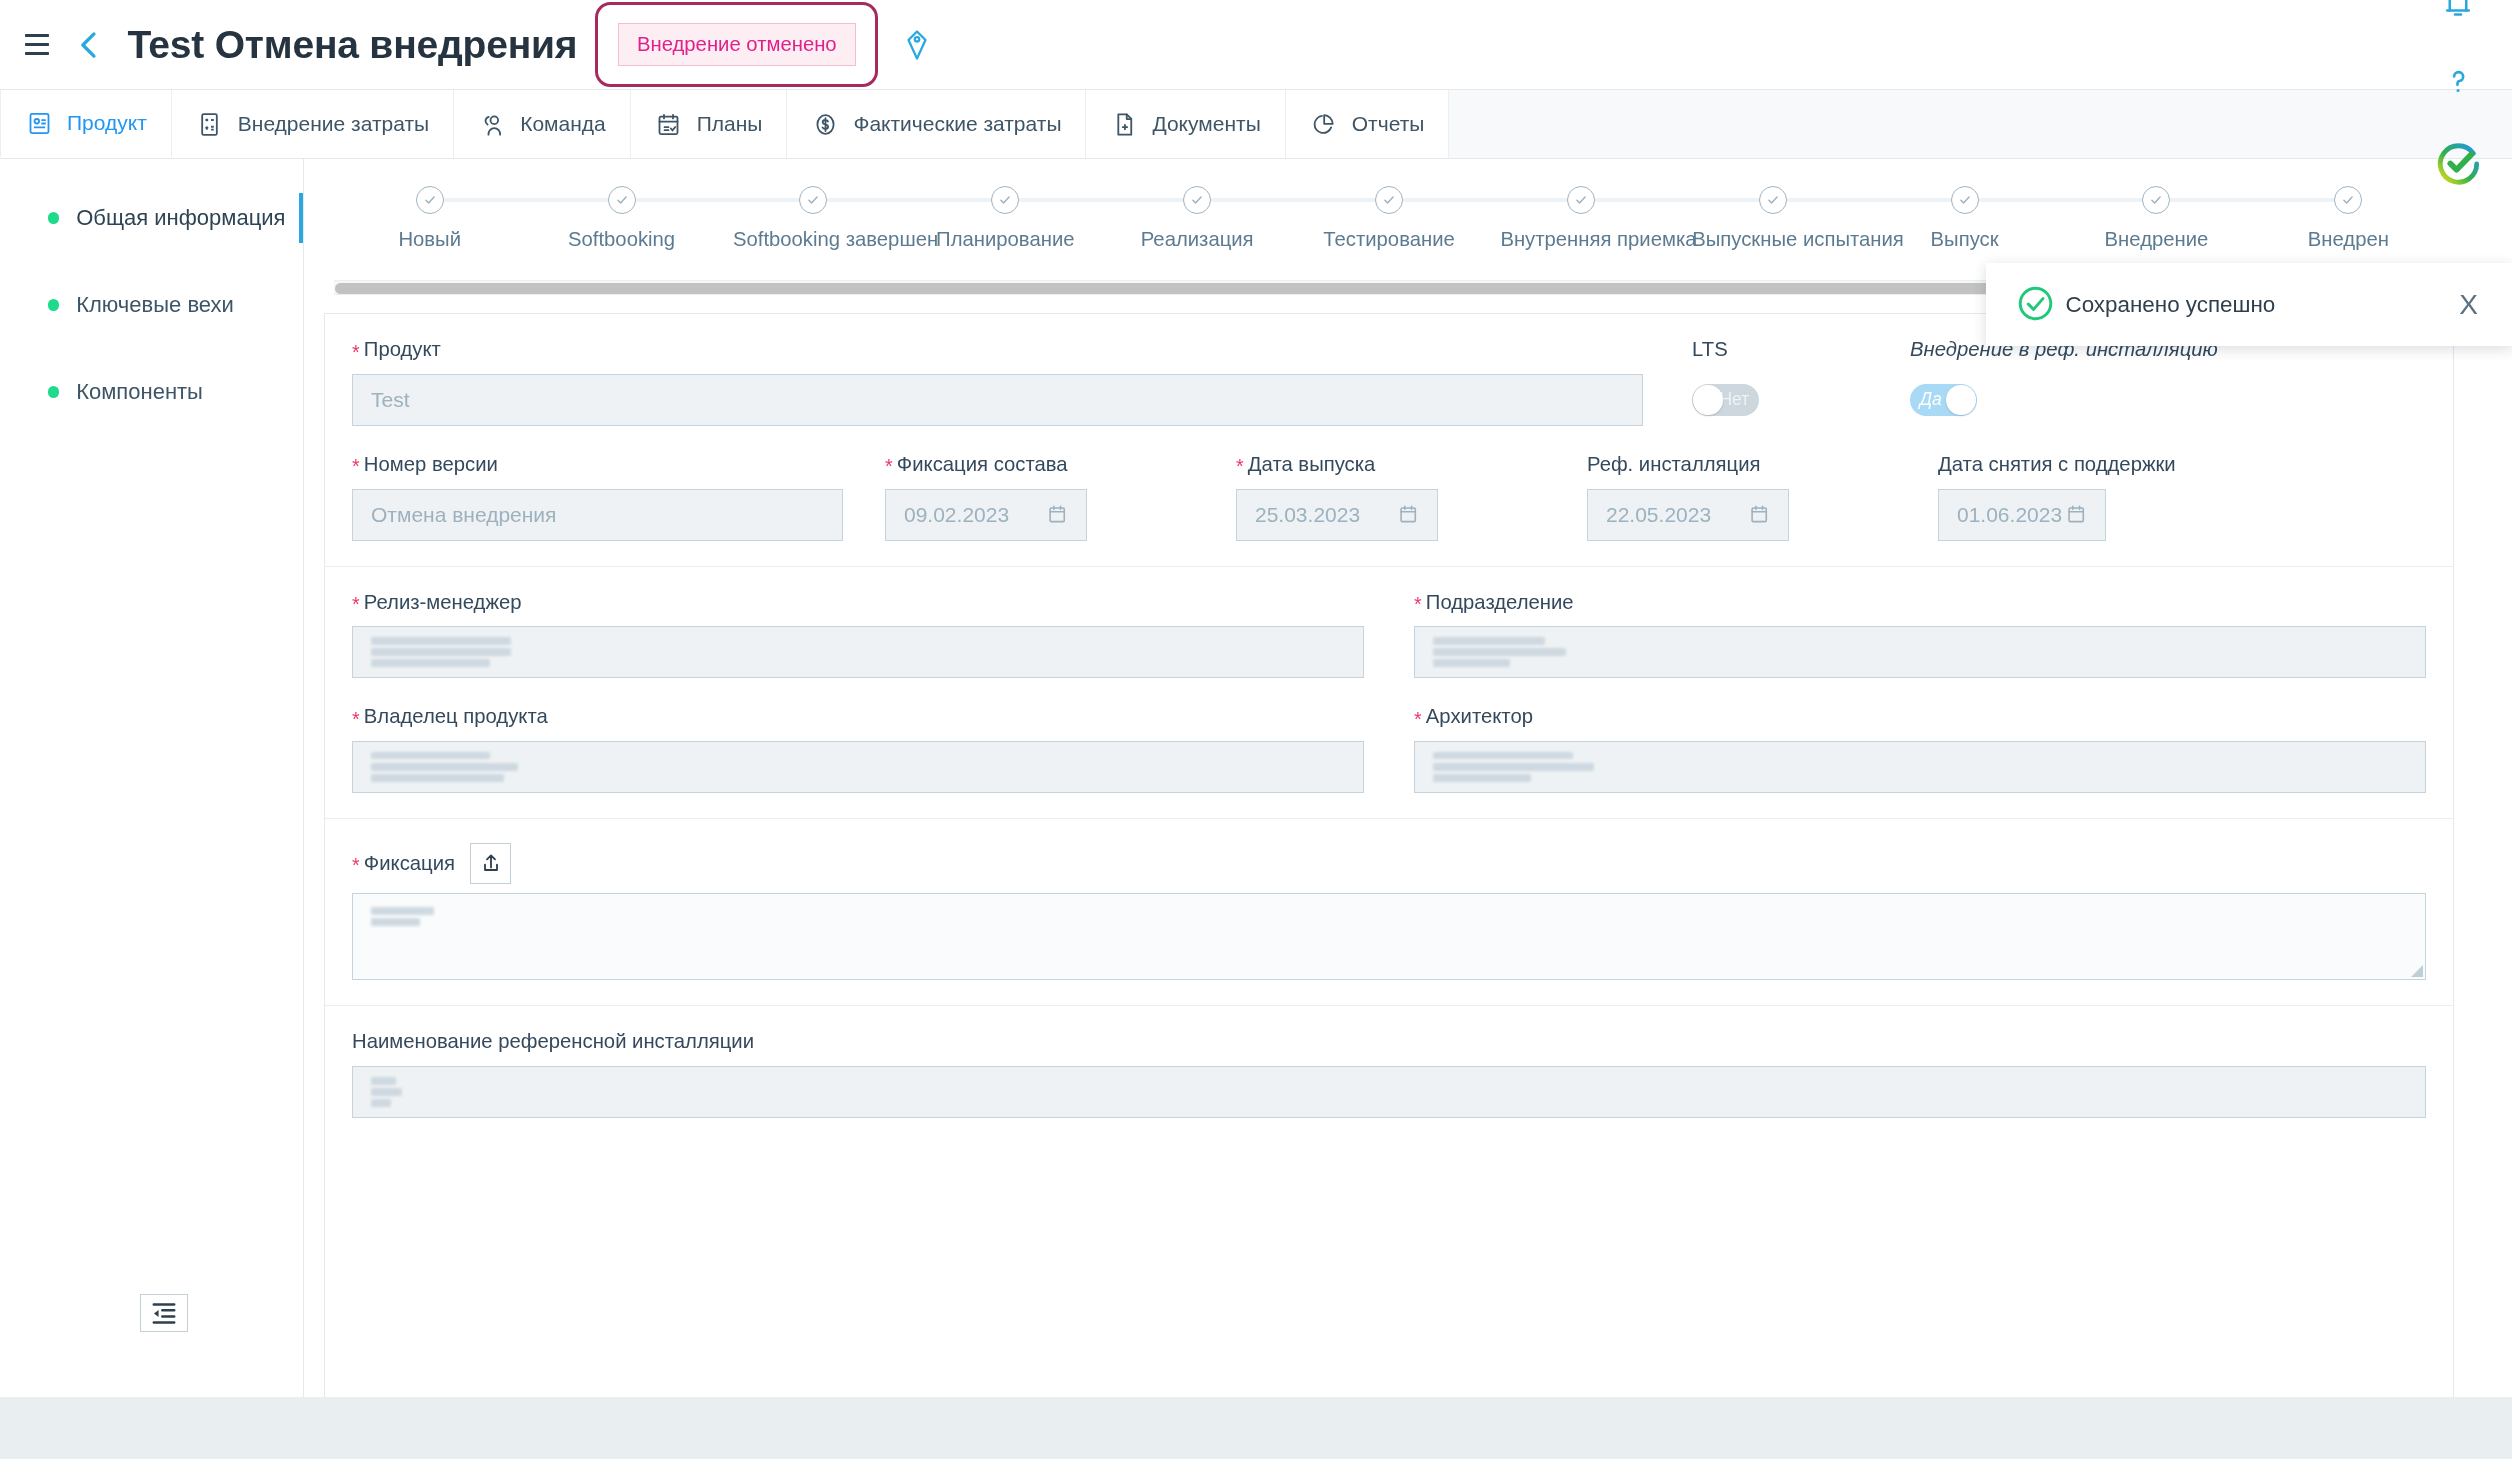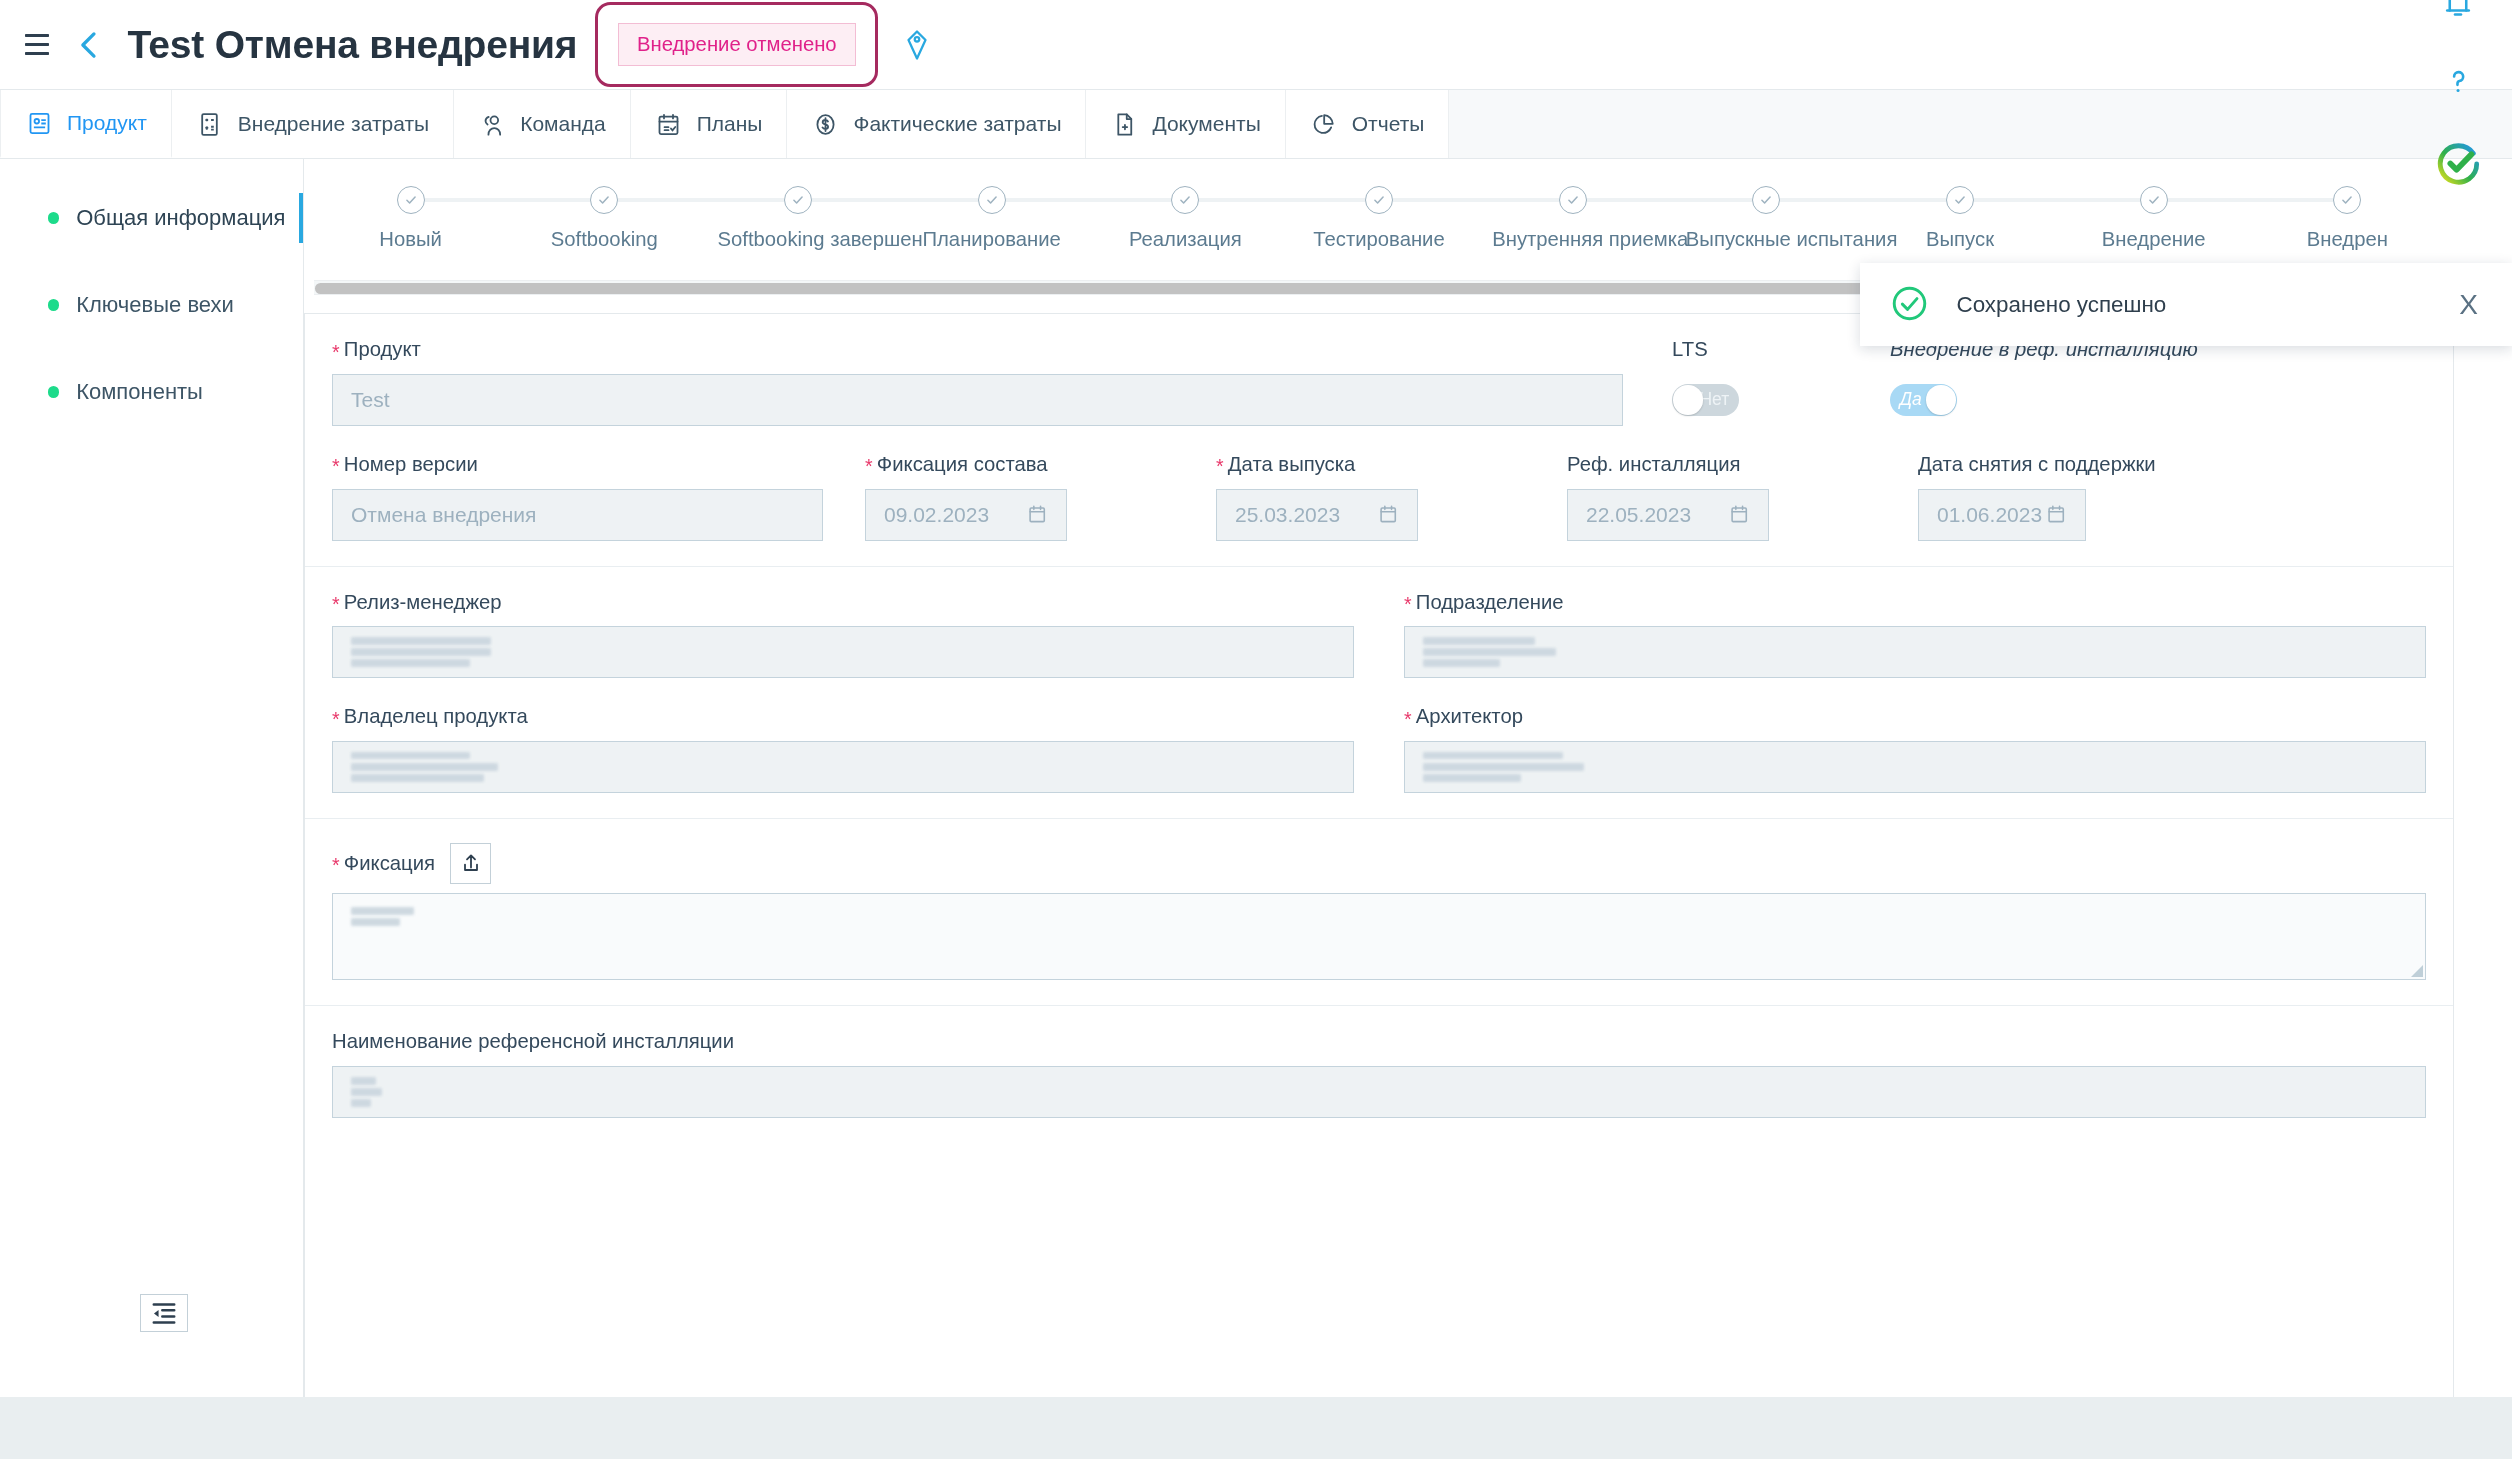--- a/index.html
+++ b/index.html
@@ -111,20 +111,21 @@
     position: absolute; left: 140px; bottom: 65px;
     width: 48px; height: 38px; border: 1.4px solid #c3d0d8; background: #fff;
     display: flex; align-items: center; justify-content: center; cursor: pointer;
   }
 
   
   .mainpane {
     flex: 1; min-width: 0; display: flex; flex-direction: column;
     background: #ffffff; padding: 0 58px 0 0;
     position: relative;
+    margin-left: 20px;
   }
 
   
   .stepper-wrap { padding: 25px 0 0 0; }
   .stepper {
     display: flex; align-items: flex-start;
     padding: 0 9.8px;
   }
   .step { flex: 1; display: flex; flex-direction: column; align-items: center; position: relative; }
   .step .circ-row { width:100%; display:flex; align-items:center; height: 32px;}
@@ -208,24 +209,24 @@
     height: 87px; padding: 12.6px 18px; position: relative;
   }
   .ta-resizer {
     position: absolute; right: 2.1px; bottom: 2.1px; width: 0; height: 0;
     border-left: 12.6px solid transparent; border-bottom: 12.6px solid #bfcfd8;
   }
 
   
   .toast {
     position: absolute; top: 104px; right: 0;
-    width: 652px; height: 83px;
+    width: 526px; height: 83px;
     background: #ffffff;
     box-shadow: 0 2.8px 12.6px rgba(20,40,60,.16);
-    display: flex; align-items: center; gap: 28px;
+    display: flex; align-items: center; gap: 11px;
     padding: 0 34px 0 29.5px; z-index: 40;
   }
   .toast .ttext { font-size: 22.4px; color: #2f3f4d; }
   .toast .tclose { margin-left: auto; font-size: 28px; color: #5a7183; cursor: pointer; line-height: 1;}
 
   .bottombar { height: 63px; background: #e9eef0; }
 </style>
 </head>
 <body>
 

